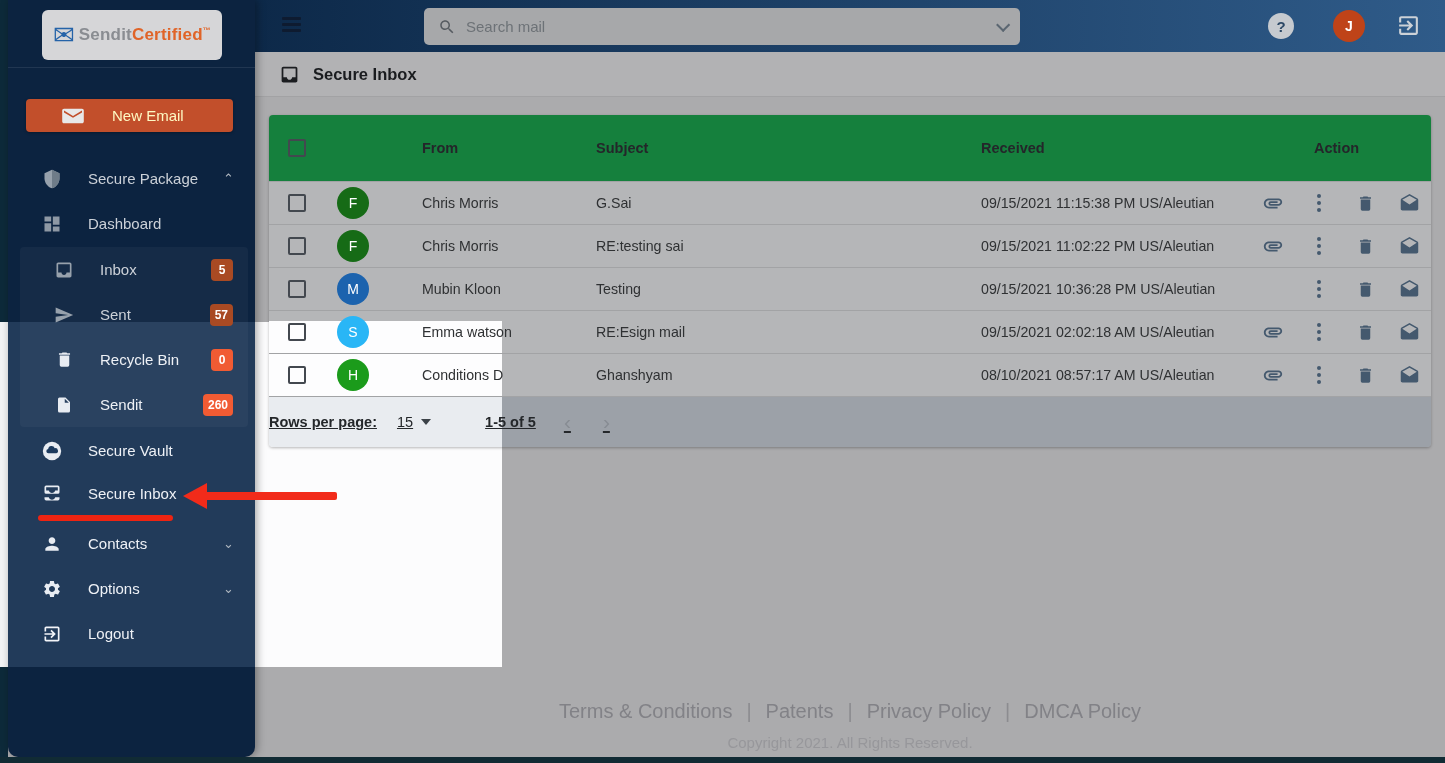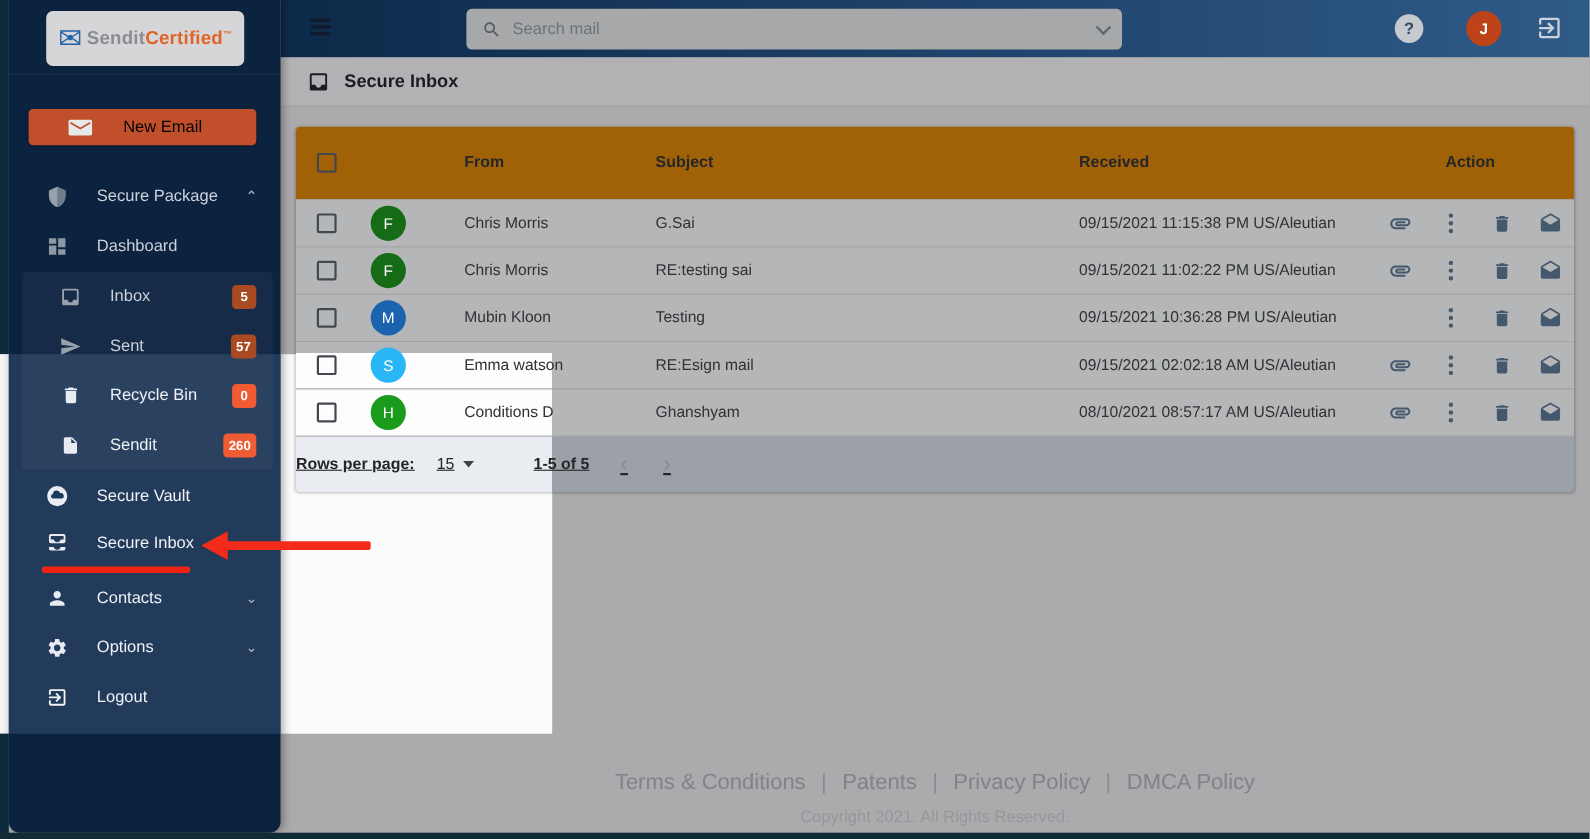--- a/index.html
+++ b/index.html
@@ -21,21 +21,21 @@
   .sidebar .lighten { position:absolute; left:0; top:322px; width:247px; height:345px;
                       background:rgba(173,203,245,.14); pointer-events:none; }
   .logo-wrap { position:relative; height:68px; border-bottom:1px solid rgba(255,255,255,.09); }
   .logo-box { position:absolute; left:34px; top:10px; width:180px; height:50px; background:#d6d6d8;
               border-radius:6px; display:flex; align-items:center; justify-content:center; gap:4px; }
   .logo-mark { color:#2563a8; font-size:26px; line-height:1; }
   .logo-text { font-size:17px; color:#8a8d92; font-weight:700; letter-spacing:.2px; }
   .logo-text b { color:#e06428; }
   .logo-text sup { font-size:8px; color:#e06428; }
   .new-email { position:relative; margin:31px 22px 0 18px; height:33px; width:207px; background:#c24f2b;
-               border:none; border-radius:4px; color:#000000; font-size:15px; font-family:inherit;
+               border:none; border-radius:4px; color:#fef9c3; font-size:15px; font-family:inherit;
                display:flex; align-items:center; gap:28px; padding-left:36px; cursor:pointer;
                box-shadow:0 1px 3px rgba(0,0,0,.3); }
   .nav { position:relative; margin-top:24px; }
   .nav-item { height:45px; display:flex; align-items:center; padding:0 15px 0 32px; cursor:pointer; position:relative; }
   .nav-item .ico { width:24px; display:flex; justify-content:center; }
   .nav-item .lbl { margin-left:24px; font-size:15px; color:#ccd1d8; flex:1; }
   .zone-light .lbl { color:#eef1f6; }
   .submenu { background:rgba(255,255,255,.04); border-radius:4px; margin:1px 0 1px 12px; width:228px; }
   .badge { min-width:22px; height:22px; border-radius:4px; color:#fff; font-size:12px; font-weight:700;
            display:flex; align-items:center; justify-content:center; padding:0 5px; }
@@ -74,21 +74,21 @@
   
   .page-head { position:absolute; left:255px; top:52px; width:1190px; height:45px; background:#b2b2b4;
                display:flex; align-items:center; padding-left:24px; gap:13px; z-index:2;
                border-bottom:1px solid #a2a2a4; }
   .page-head h1 { font-size:16.5px; color:#1a1c1f; font-weight:700; }
 
   
   .tbl { position:absolute; left:269px; top:115px; width:1162px; z-index:2; border-radius:4px;
          overflow:hidden; box-shadow:0 1px 3px rgba(0,0,0,.28); }
   .trow { display:flex; align-items:center; }
-  .thead { height:66px; background:#a16207; font-weight:700; color:#24262a; font-size:14.5px; }
+  .thead { height:66px; background:#15803d; font-weight:700; color:#24262a; font-size:14.5px; }
   .tdata { height:43px; background:#b5b6b8; border-top:1px solid #a2a3a5; font-size:14.2px; color:#2f3133; }
   .tdata.wleft4 { background:
       linear-gradient(180deg,#b5b6b8 0 10px,rgba(0,0,0,0) 10px),
       linear-gradient(90deg,#fdfdfe 0 233px,#b5b6b8 233px); }
   .tdata.wleft5 { background:linear-gradient(90deg,#fdfdfe 0 233px,#b5b6b8 233px); }
   .tfoot { height:51px; background:linear-gradient(90deg,#e9ecf0 0 233px,#9ca1a8 233px);
            border-top:1px solid #a2a3a5; display:flex; align-items:center; 
            font-size:14.5px; color:#24272a; padding-right:24px;text-decoration:underline; }
   .c-check { width:56px; display:flex; justify-content:flex-start; padding-left:19px; }
   .cbx { width:18px; height:18px; border:2px solid #43484f; border-radius:2px; cursor:pointer; background:transparent; }

